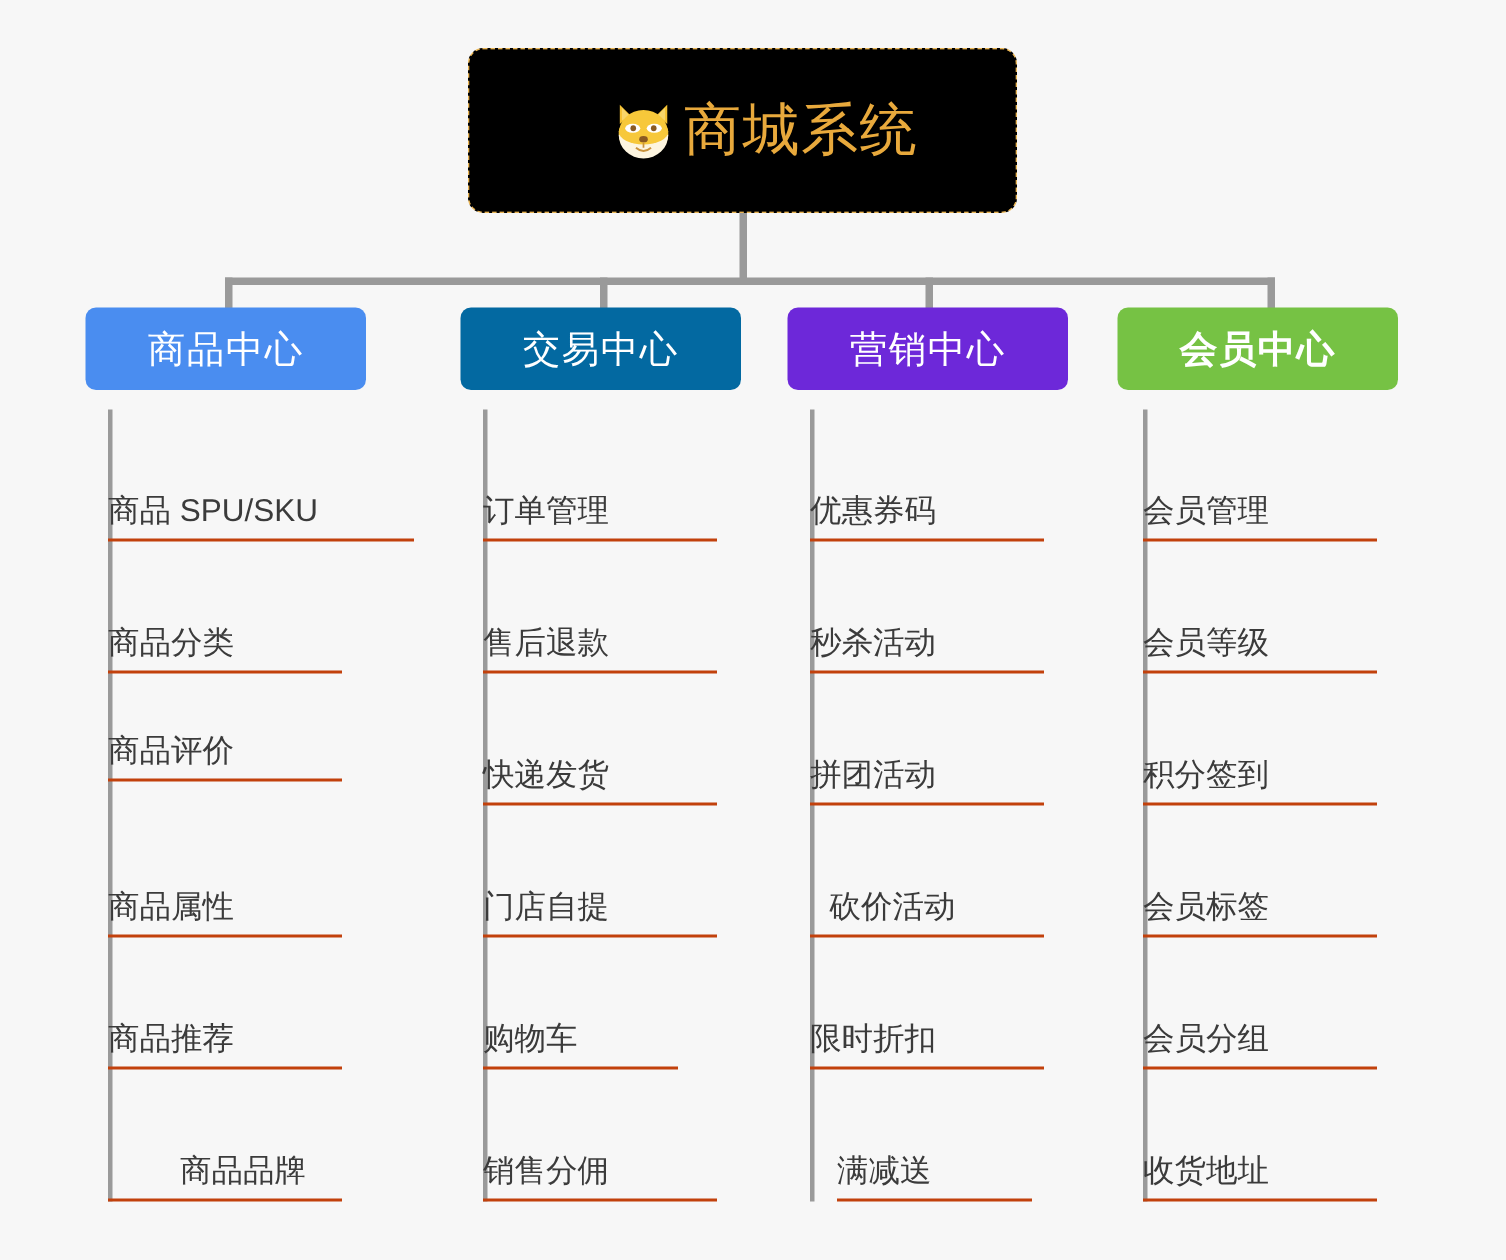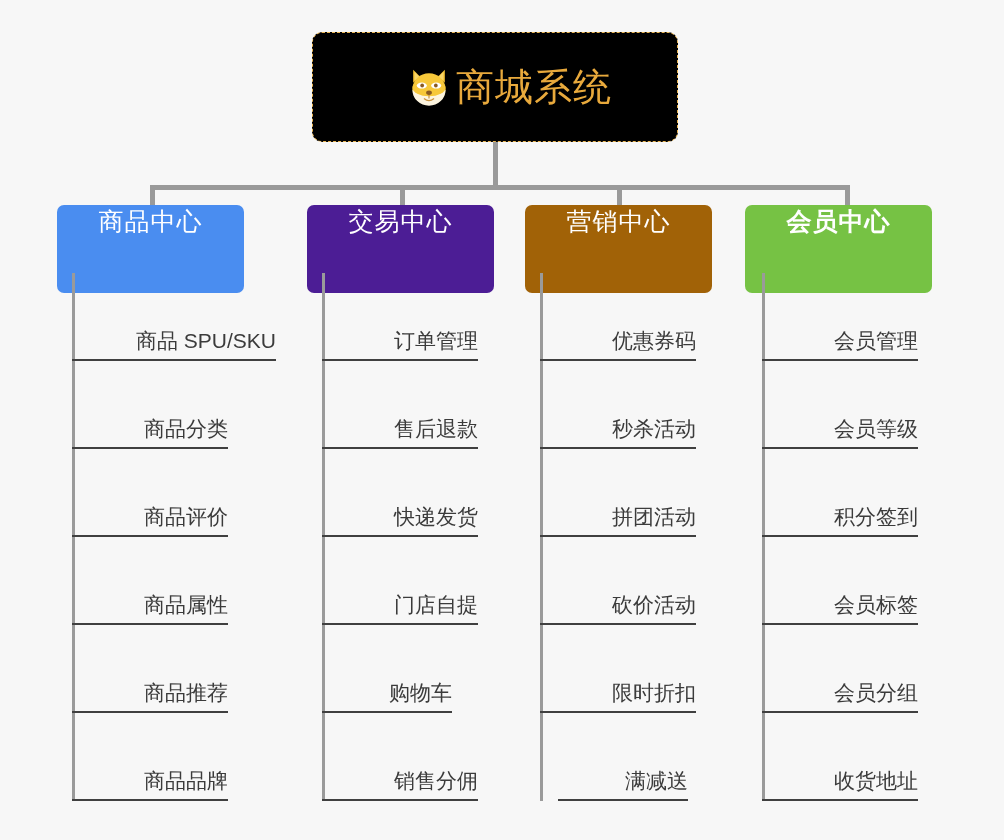--- a/index.html
+++ b/index.html
@@ -56,25 +56,25 @@
     background: #9a9a9a;
   }
   .conn-v-root  { left: 493px; top: 142px; width: 5px; height: 46px; }
   .conn-h-bus   { left: 150px; top: 185px; width: 700px; height: 5px; }
   .conn-v-drop  { top: 185px; width: 5px; height: 22px; }
 
   
   .cat-box {
     position: absolute;
     top: 205px;
-    height: 88px;
+    height: 55px;
     box-sizing: border-box;
     border-radius: 7px;
     display: flex;
-    align-items: flex-start;
+    align-items: center;
     justify-content: center;
     color: #ffffff;
     font-size: 25px;
     letter-spacing: 1px;
   }
 
   
   .leaf-col {
     position: absolute;
     top: 273px;
@@ -85,24 +85,24 @@
     top: 0;
     width: 3px;
     height: 528px;
     background: #9a9a9a;
   }
   .leaf-item {
     position: absolute;
     left: 0;
     height: 88px;
     box-sizing: border-box;
-    border-bottom: 2px solid #404040;
+    border-bottom: 2px solid #c2410c;
     display: flex;
     align-items: flex-end;
-    justify-content: flex-end;
+    justify-content: flex-start;
     padding-bottom: 6px;
   }
   .leaf-label {
     font-size: 21px;
     color: #3b3b3b;
     white-space: nowrap;
     line-height: 1.2;
   }
 </style>
 </head>
@@ -141,35 +141,35 @@
     <span>商品中心</span>
   </div>
   <div class="leaf-col" style="left:72px;">
     <div class="leaf-spine"></div>
     <div class="leaf-item" style="top:0px;   width:204px;">
         <span class="leaf-label">商品 SPU/SKU</span>
       </div>
     <div class="leaf-item" style="top:88px;  width:156px;">
         <span class="leaf-label">商品分类</span>
       </div>
-    <div class="leaf-item" style="top:176px; width:156px;">
+    <div class="leaf-item" style="top:160px; width:156px;">
         <span class="leaf-label">商品评价</span>
       </div>
     <div class="leaf-item" style="top:264px; width:156px;">
         <span class="leaf-label">商品属性</span>
       </div>
     <div class="leaf-item" style="top:352px; width:156px;">
         <span class="leaf-label">商品推荐</span>
       </div>
     <div class="leaf-item" style="top:440px; width:156px;padding-left:48px;">
         <span class="leaf-label">商品品牌</span>
       </div>
   </div>
 
-  <div class="cat-box" style="left: 307px; width: 187px; background: #4c1d95;">
+  <div class="cat-box" style="left: 307px; width: 187px; background: #0369a1;">
     <span>交易中心</span>
   </div>
   <div class="leaf-col" style="left:322px;">
     <div class="leaf-spine"></div>
     <div class="leaf-item" style="top:0px;   width:156px;">
         <span class="leaf-label">订单管理</span>
       </div>
     <div class="leaf-item" style="top:88px;  width:156px;">
         <span class="leaf-label">售后退款</span>
       </div>
@@ -180,21 +180,21 @@
         <span class="leaf-label">门店自提</span>
       </div>
     <div class="leaf-item" style="top:352px; width:130px;">
         <span class="leaf-label">购物车</span>
       </div>
     <div class="leaf-item" style="top:440px; width:156px;">
         <span class="leaf-label">销售分佣</span>
       </div>
   </div>
 
-  <div class="cat-box" style="left: 525px; width: 187px; background: #a16207;">
+  <div class="cat-box" style="left: 525px; width: 187px; background: #6d28d9;">
     <span>营销中心</span>
   </div>
   <div class="leaf-col" style="left:540px;">
     <div class="leaf-spine"></div>
     <div class="leaf-item" style="top:0px;   width:156px;">
         <span class="leaf-label">优惠券码</span>
       </div>
     <div class="leaf-item" style="top:88px;  width:156px;">
         <span class="leaf-label">秒杀活动</span>
       </div>

